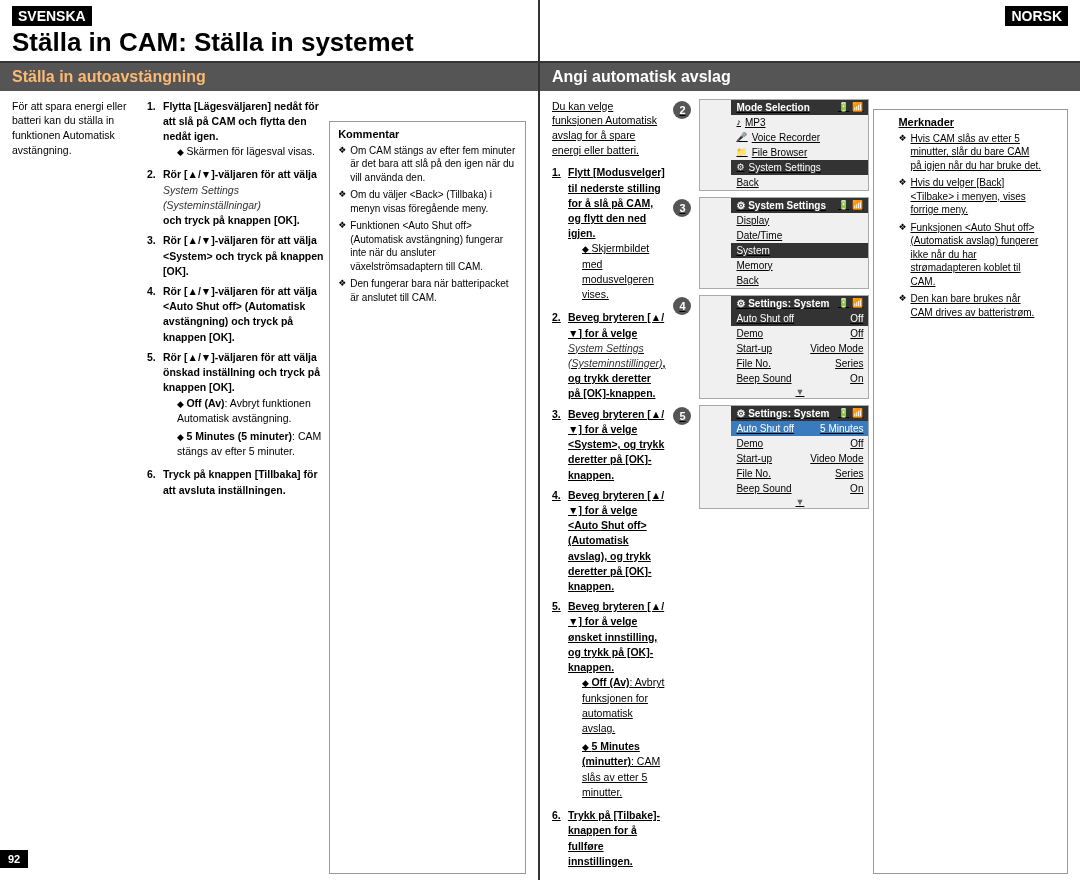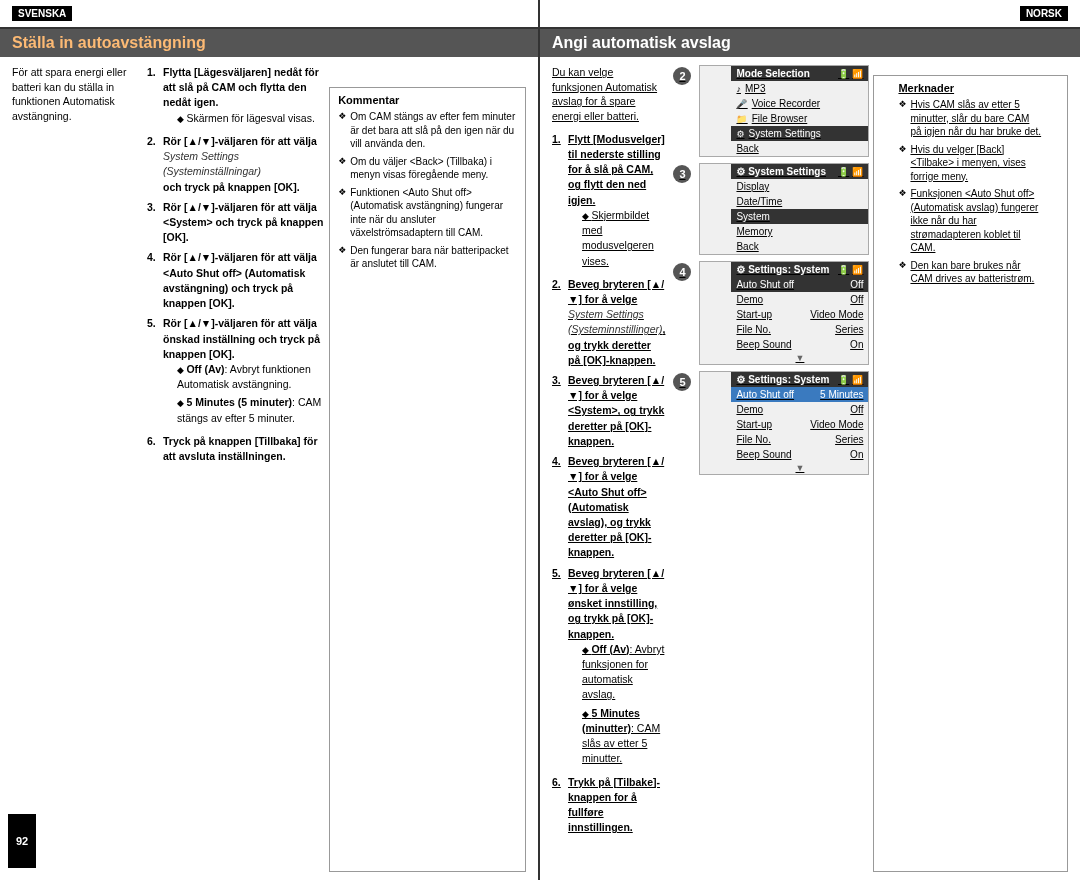--- a/index.html
+++ b/index.html
@@ -33,21 +33,21 @@
 
     .header-right {
       width: 50%;
       padding: 6px 12px 4px 12px;
     }
 
     .lang-badge {
       display: inline-block;
       background: #000;
       color: #fff;
-      font-size: 10px;
+      font-size: 14px;
       font-weight: bold;
       padding: 2px 6px;
       margin-bottom: 2px;
     }
 
     .lang-badge.norsk {
       float: right;
     }
 
     .main-title {
@@ -255,26 +255,26 @@
       content: "❖";
       position: absolute;
       left: 0;
       font-size: 9px;
     }
 
     
     .page-num {
       position: absolute;
       bottom: 12px;
-      left: 8px;
+      left: 0;
       background: #000;
       color: #fff;
       font-size: 11px;
       font-weight: bold;
-      padding: 21px 8px;
+      padding: 3px 8px;
     }
 
     .right-content {
       display: flex;
     }
 
     .right-text {
       flex: 1;
       font-size: 10.5px;
     }
@@ -297,20 +297,21 @@
     }
   </style>
 </head>
 <body>
 
 <div class="page" style="position:relative;">
 
   <div class="header">
     <div class="header-left">
       <div class="lang-badge">SVENSKA</div>
+      <div class="main-title">Ställa in CAM: Ställa in systemet</div>
     </div>
     <div class="header-right">
       <div class="lang-badge norsk">NORSK</div>
     </div>
   </div>
 
   <div class="section-header">
     <div class="section-header-left">Ställa in autoavstängning</div>
     <div class="section-header-right">Angi automatisk avslag</div>
   </div>

